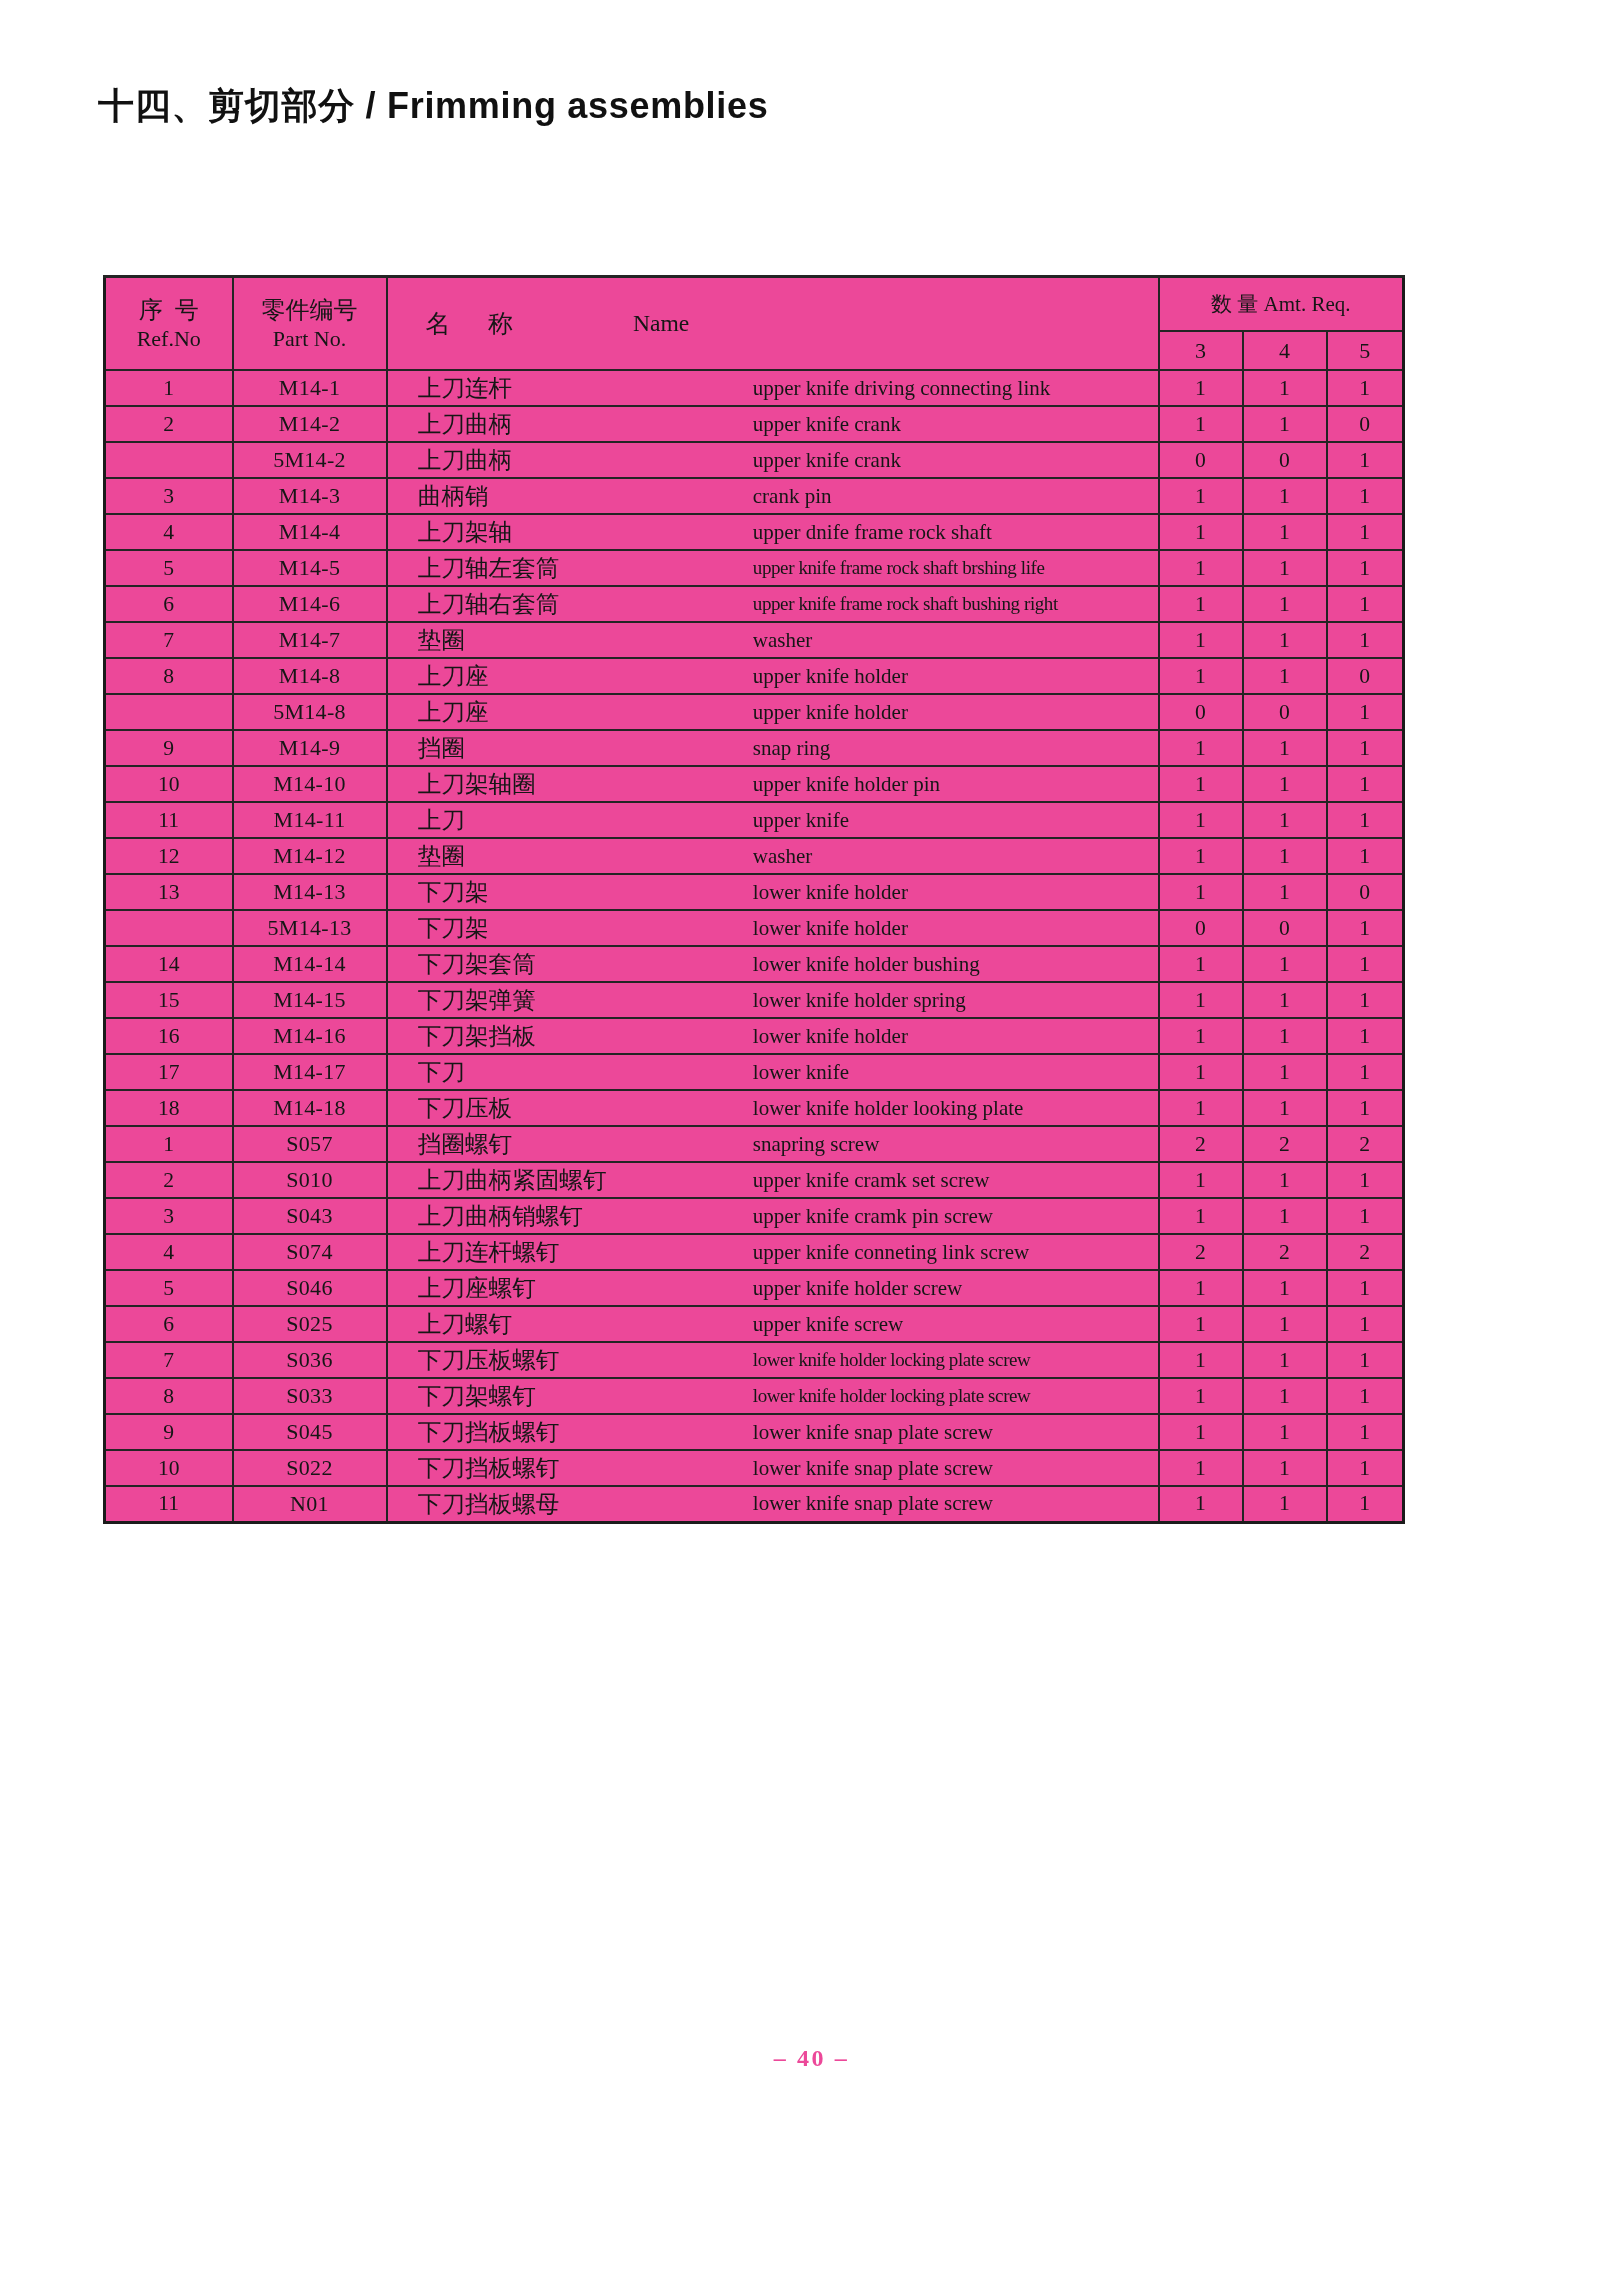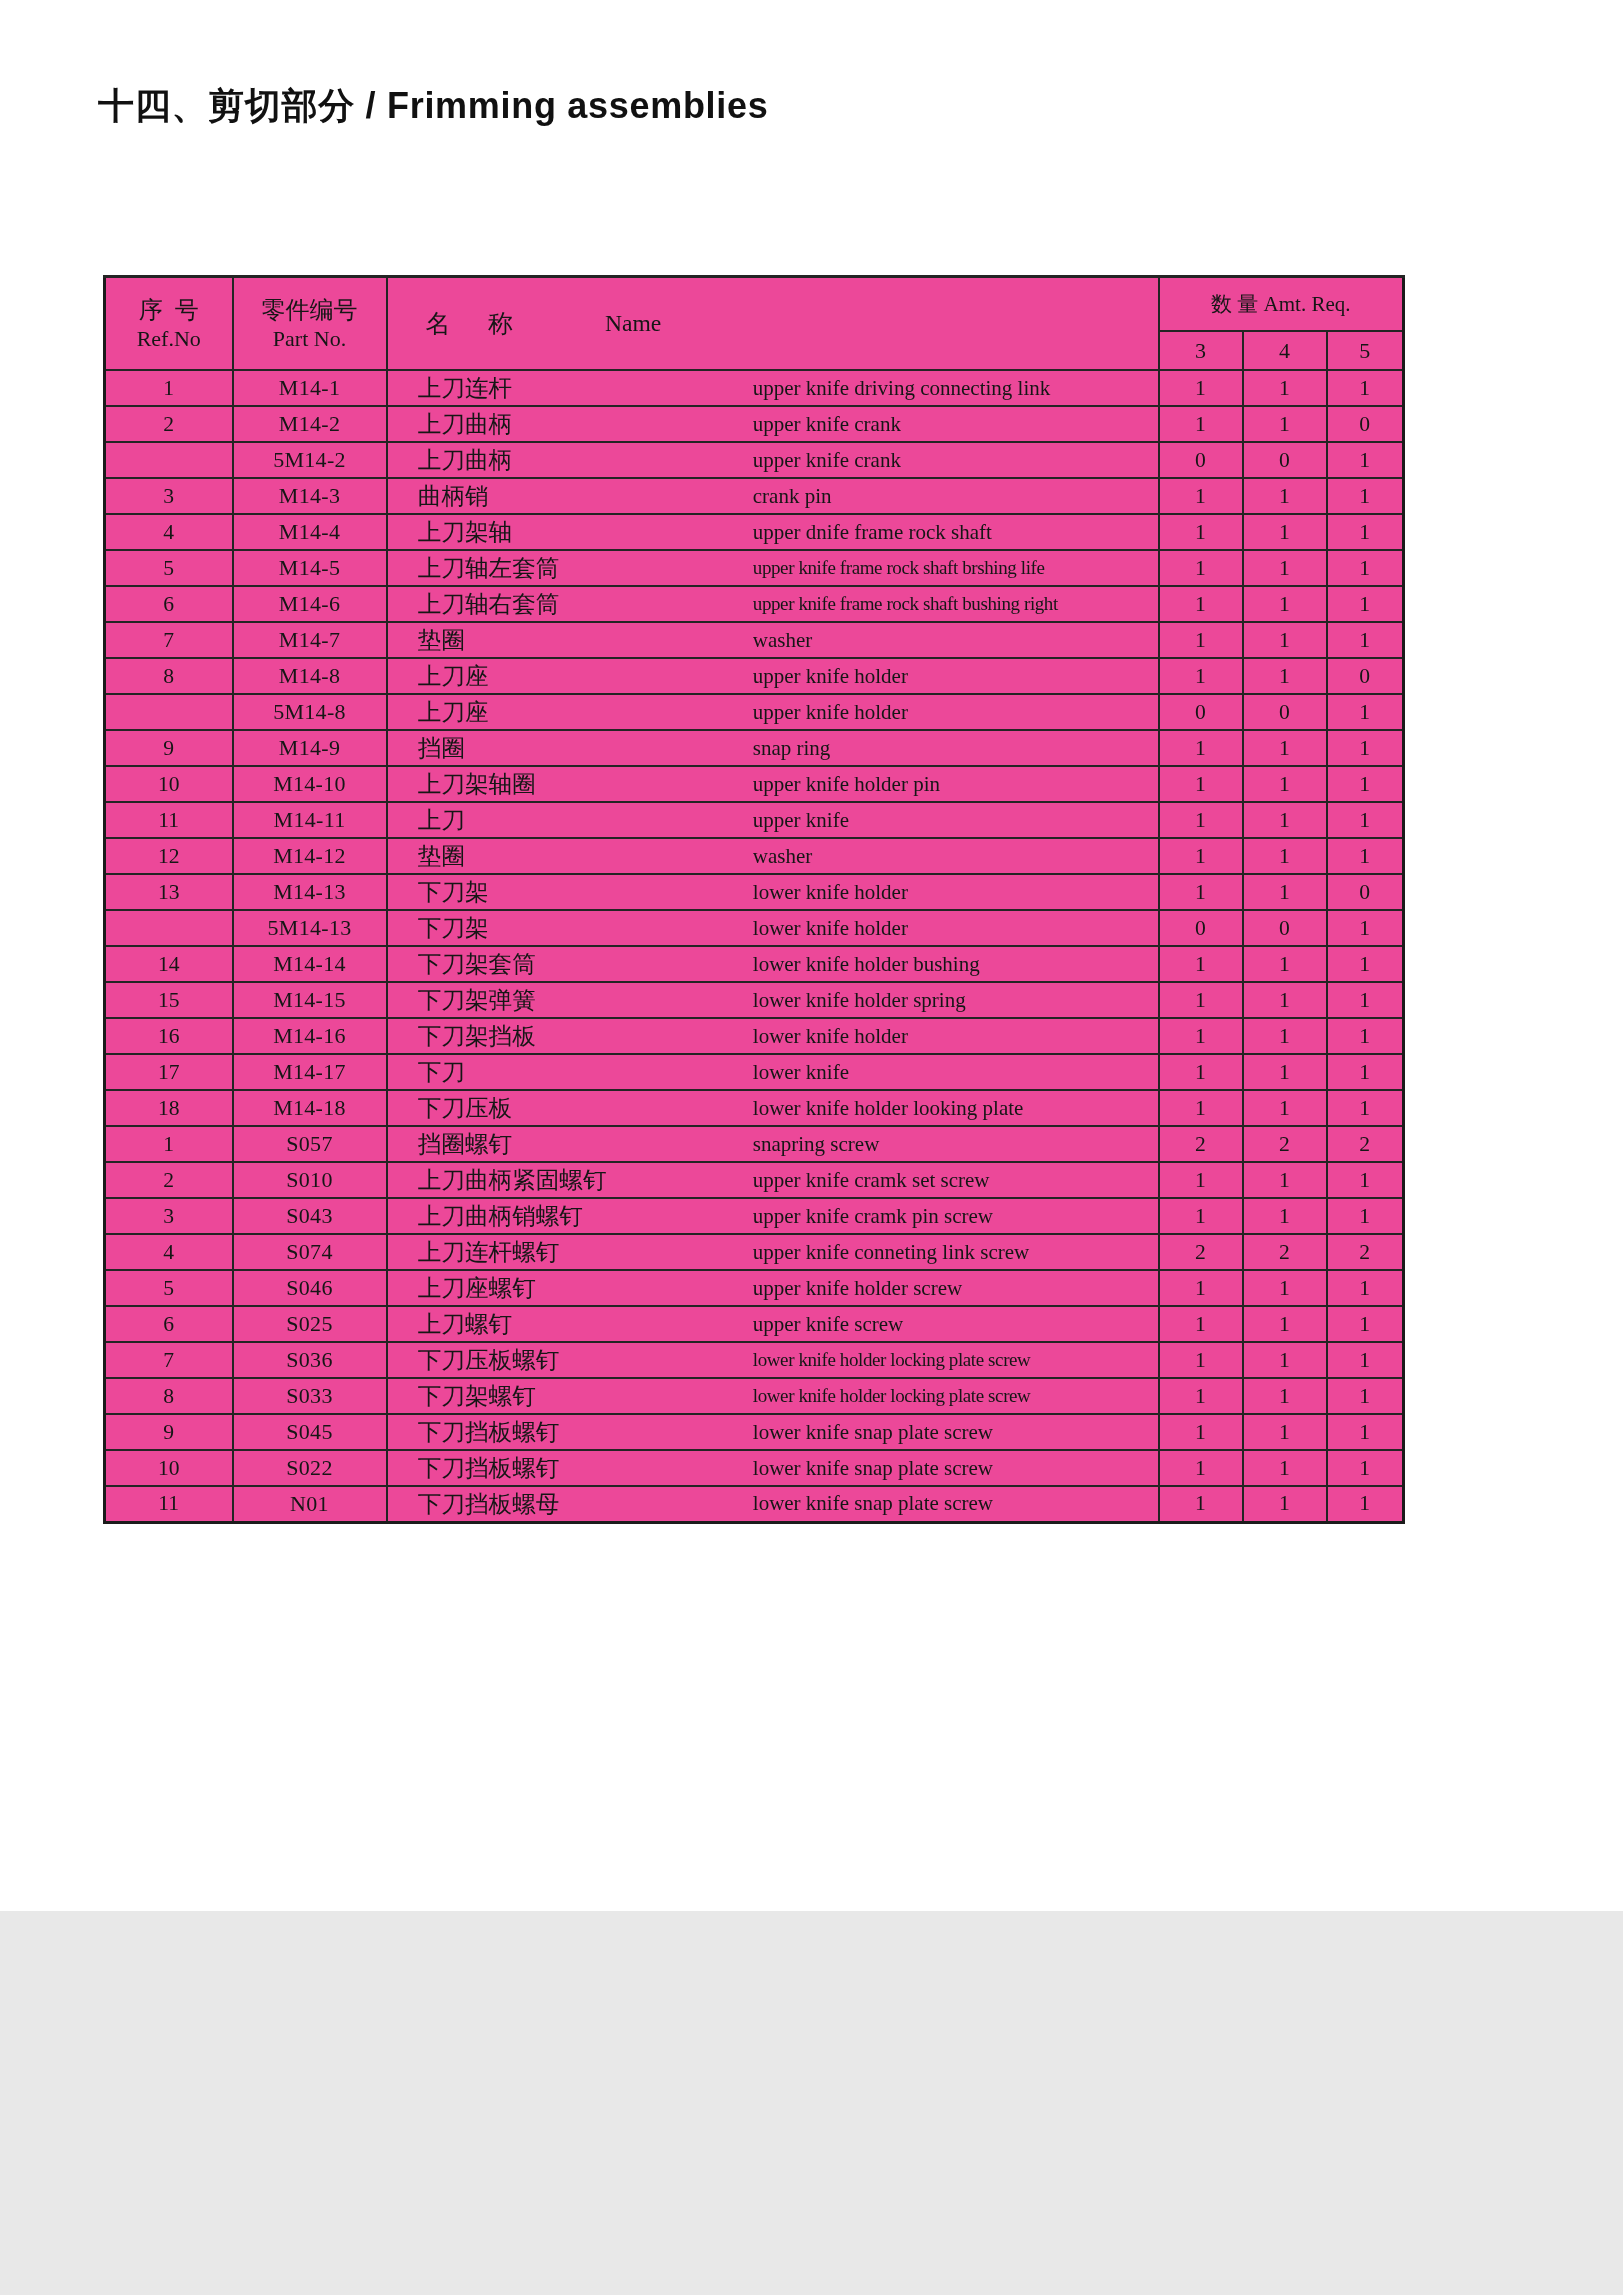--- a/index.html
+++ b/index.html
@@ -1,18 +1,18 @@
 <!DOCTYPE html>
 <html style="font-size:10.5px"><head>
 <meta charset="utf-8">
 <style>
   html,body{margin:0;padding:0;background:#e8e8e8;}
   .page{
     position:relative;
-    width:1623px;height:1911px;
+    width:1623px;height:2295px;
     margin:0 auto;
     background:#ffffff;
     font-family:"Liberation Serif", serif;
     color:#161616;
     overflow:hidden;
   }
   .title{
     position:absolute;
     left:98px;top:82px;
     font-family:"Liberation Sans", sans-serif;
@@ -44,21 +44,21 @@
   }
   table.parts{border:3.3px solid #1b1b1b;}
   table.parts tr.hdr-top th{border-top-width:3.9px;}
   
   th.h-main{height:89px;text-align:center;}
   .h-cn{display:block;font-size:24px;white-space:pre;line-height:1.25;}
   .h-en{display:block;font-size:22px;white-space:pre;line-height:1.25;}
   th.h-name{text-align:left;}
   .h-name-wrap{display:flex;align-items:center;}
   .h-name-cn{font-size:25px;white-space:pre;margin-left:38px;}
-  .h-name-en{font-size:23.6px;margin-left:92px;}
+  .h-name-en{font-size:23.6px;margin-left:120px;}
   th.h-qty{height:52px;text-align:center;font-size:21px;white-space:pre;}
   th.h-qnum{height:37px;text-align:center;font-size:22px;}
   
   tr.part-row{height:36px;}
   td.ref{ text-align:center;font-size:21.6px;}
   td.part{text-align:center;font-size:22px;letter-spacing:0.3px;margin-left:36px;}
   td.name{padding:0;}
   .name-wrap{display:flex;align-items:center;width:100%;padding-left:12px;}
   .cn{flex:0 0 335px;font-size:23.6px;padding-left:18.3px;white-space:nowrap;overflow:hidden;}
   .en{flex:1 1 auto;font-size:21px;white-space:nowrap;overflow:hidden;}

